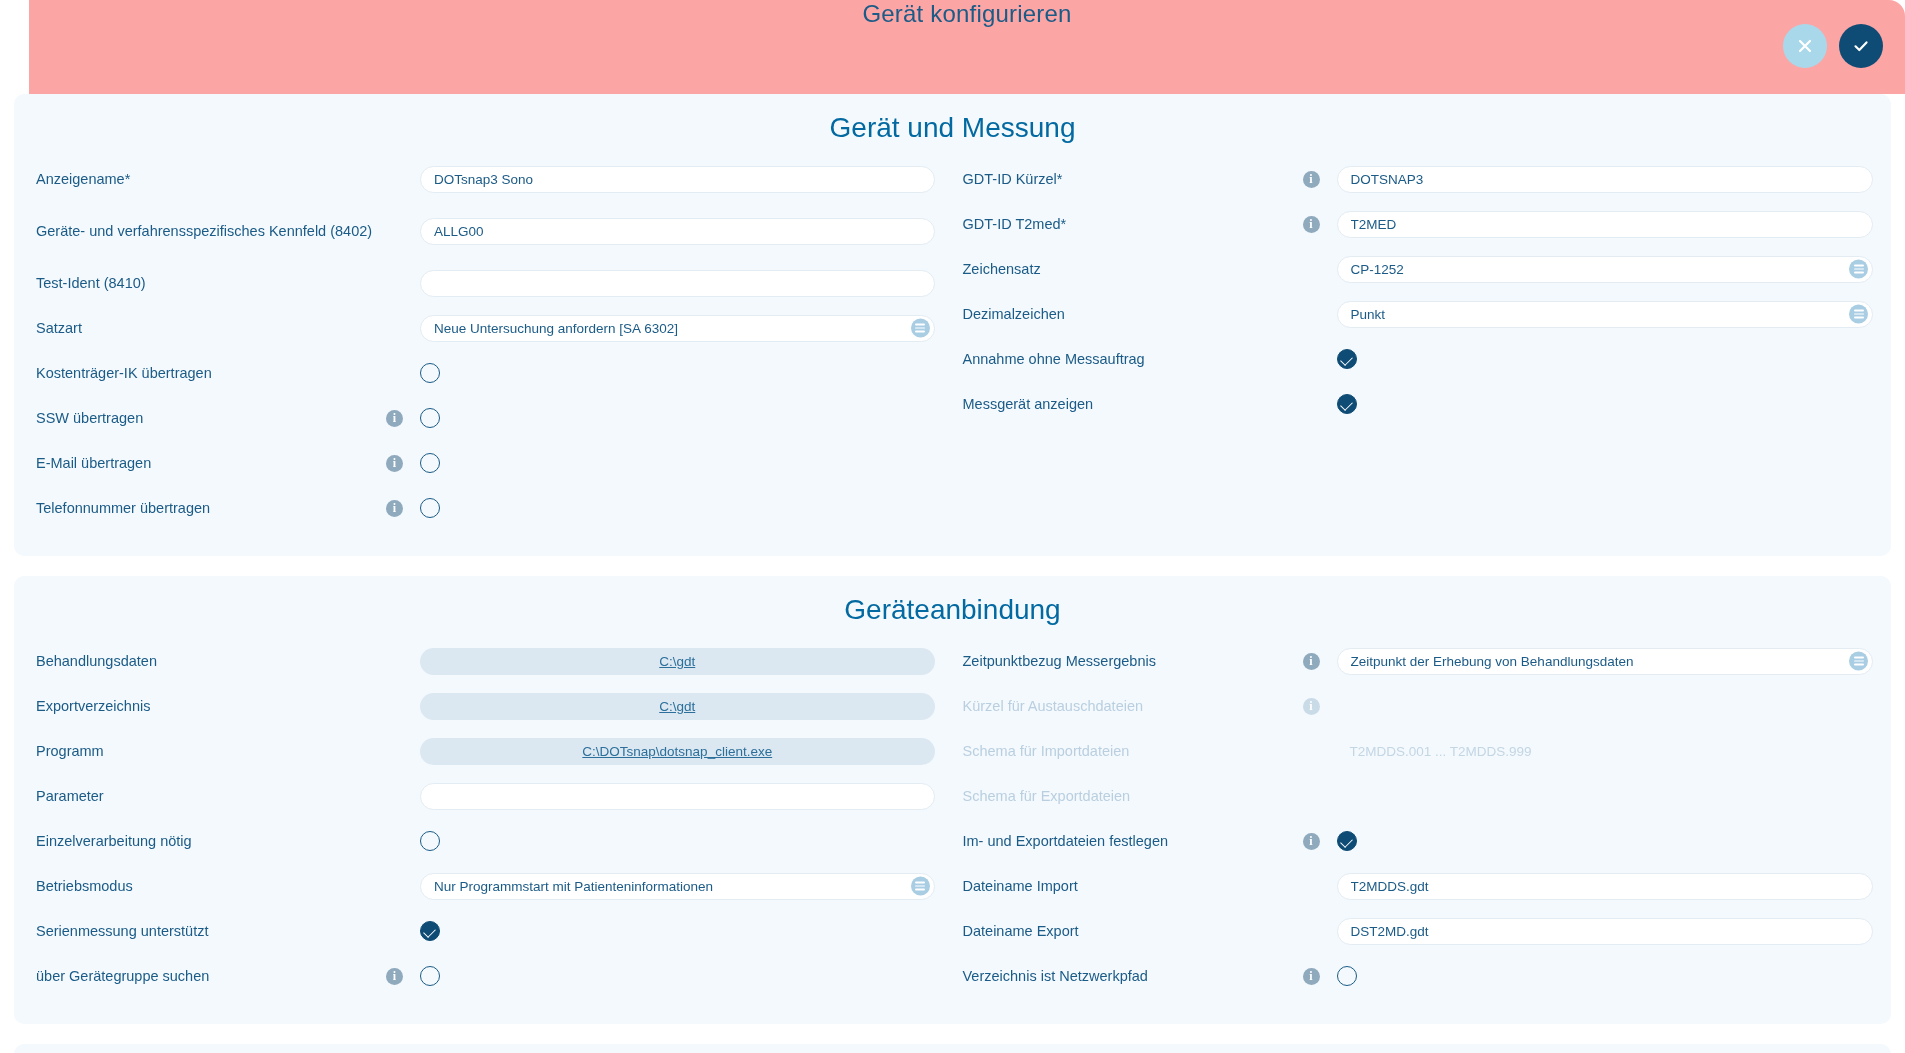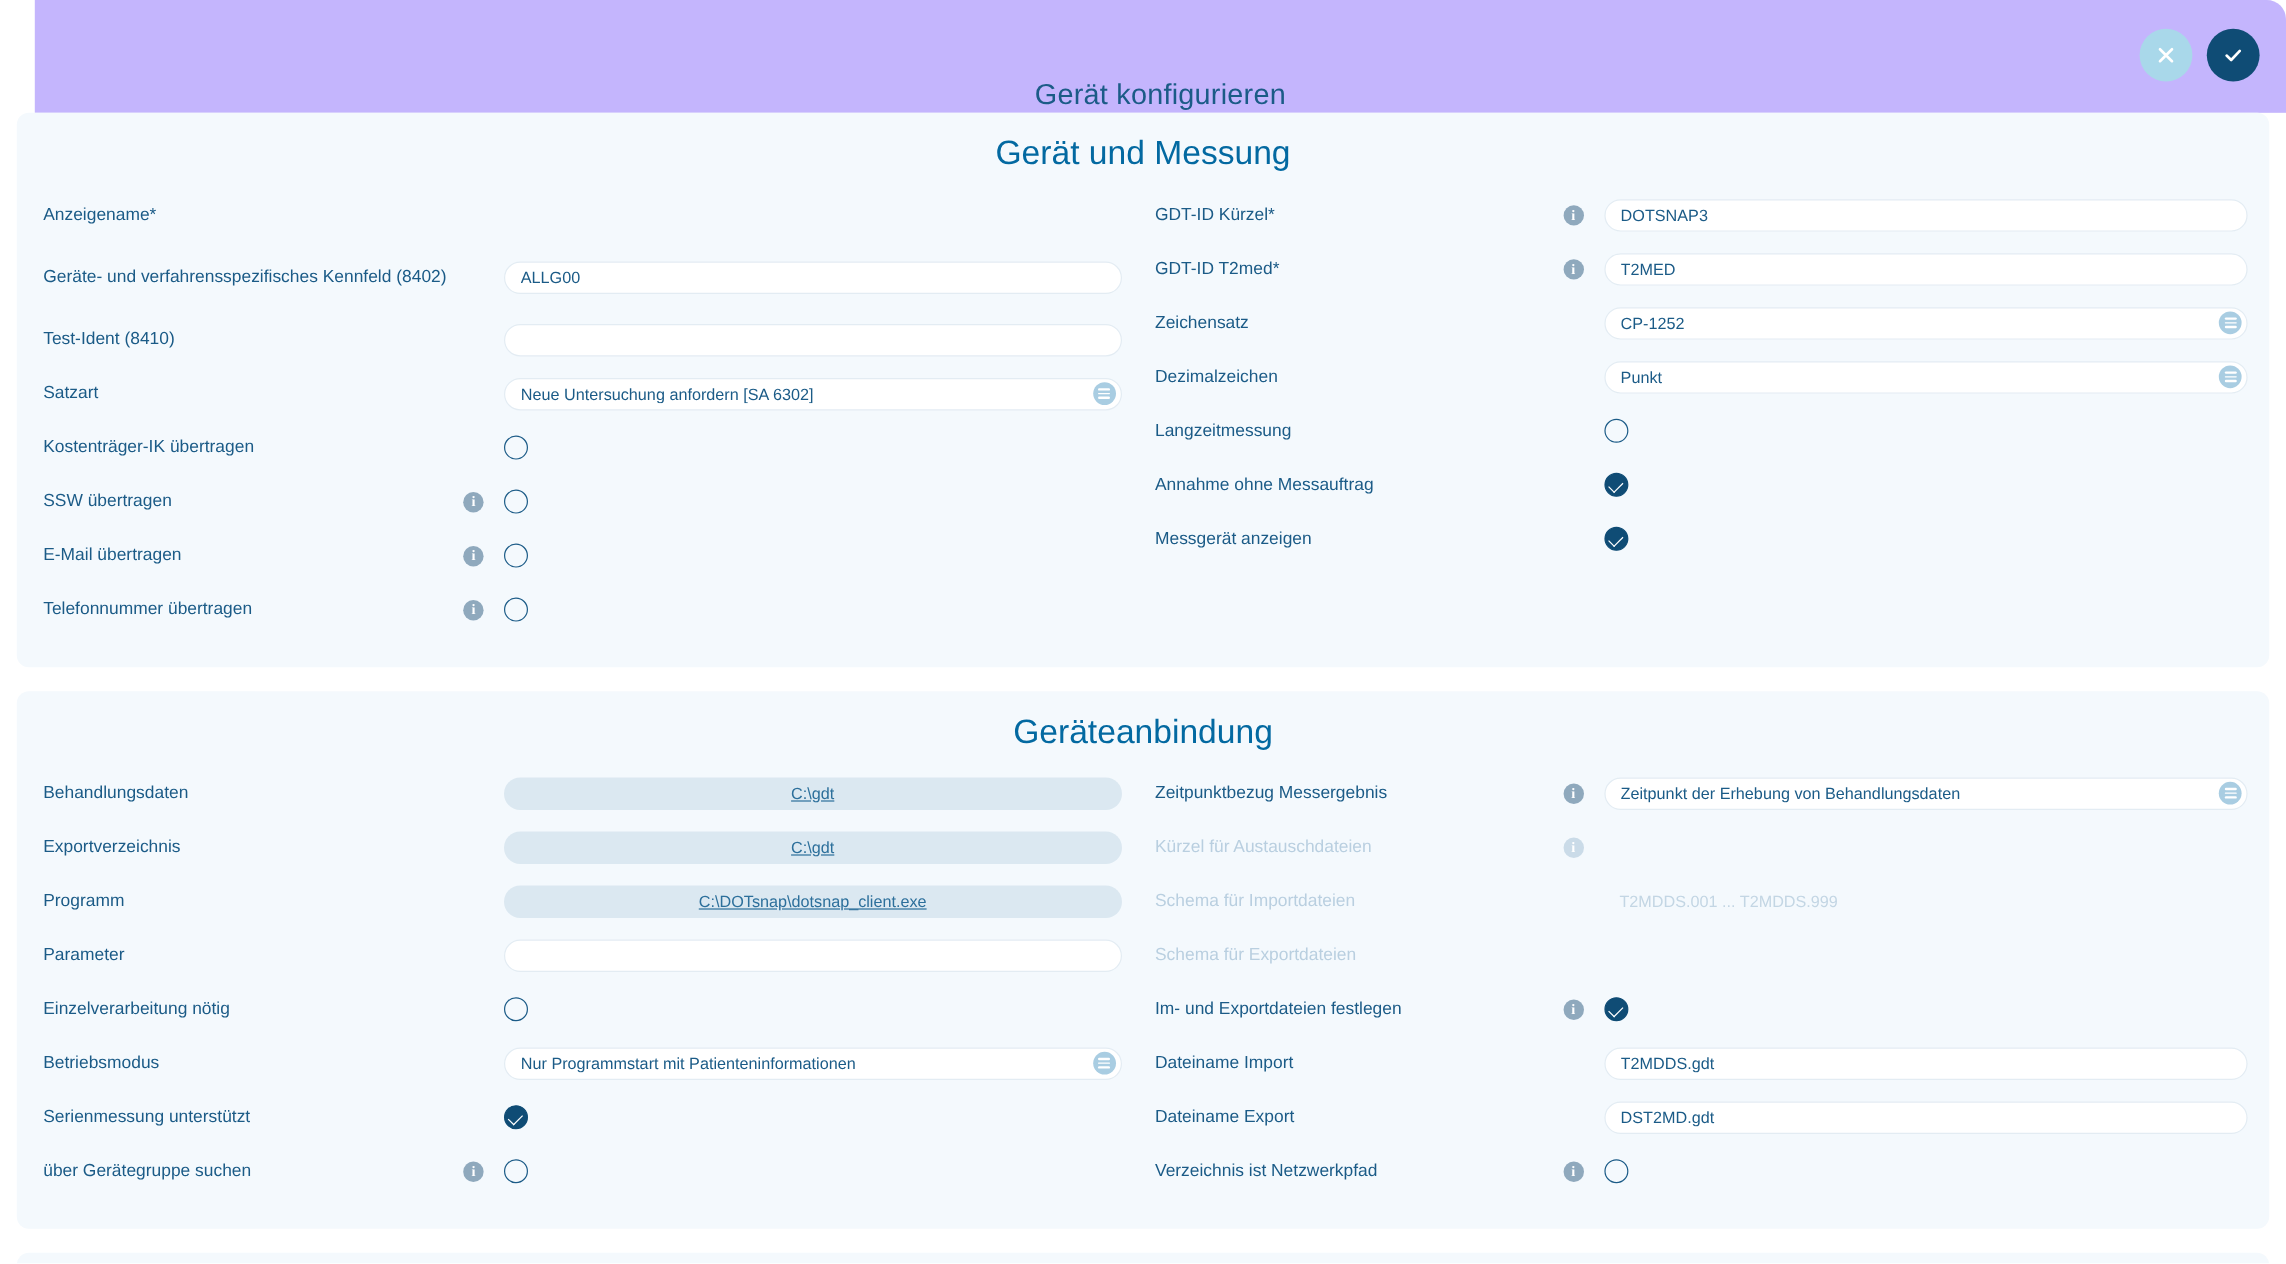--- a/index.html
+++ b/index.html
@@ -17,23 +17,23 @@
     border-radius: 16px 16px 0 0;
     position: relative;
     overflow: hidden;
   }
 
   
   .titlebar {
     height: 94px;
     position: relative;
     display: flex;
-    align-items: flex-end;
+    align-items: flex-start;
     justify-content: center;
-    background: #c4b5fd;
+    background: #fca5a5;
     margin-left: 29px;
   }
   .titlebar .title {
     font-size: 24px;
     color: #1b5b87;
     font-weight: 400;
     letter-spacing: .2px;
   }
   .title-actions {
     position: absolute;
@@ -250,20 +250,25 @@
   </div>
 
   <div id="sections-host">
       <div class="section">
         <div class="section-title">Gerät und Messung</div>
         <div class="cols">
           <div class="col left">
             <div class="row">
               <div class="label">Anzeigename*</div>
               <div class="info-slot"></div>
+              <div class="ctrl">
+                <div class="tf-wrap">
+                  <input type="text" class="tf" readonly="" value="DOTsnap3 Sono" style="">
+                </div>
+              </div>
             </div>
             <div class="row tall">
               <div class="label">Geräte- und verfahrensspezifisches Kennfeld (8402)</div>
               <div class="info-slot"></div>
               <div class="ctrl">
                 <div class="tf-wrap">
                   <input type="text" class="tf" readonly="" value="ALLG00" style="">
                 </div>
               </div>
             </div>
@@ -367,27 +372,20 @@
               <div class="info-slot"></div>
               <div class="ctrl">
                 <div class="tf-wrap">
                   <input type="text" class="tf" readonly="" value="Punkt" style="">
                   <span class="sel-icon">
                     <i></i>
                     <i></i>
                     <i></i>
                   </span>
                 </div>
-              </div>
-            </div>
-            <div class="row">
-              <div class="label">Langzeitmessung</div>
-              <div class="info-slot"></div>
-              <div class="ctrl">
-                <span class="toggle"></span>
               </div>
             </div>
             <div class="row">
               <div class="label">Annahme ohne Messauftrag</div>
               <div class="info-slot"></div>
               <div class="ctrl">
                 <span class="toggle checked"></span>
               </div>
             </div>
             <div class="row">

